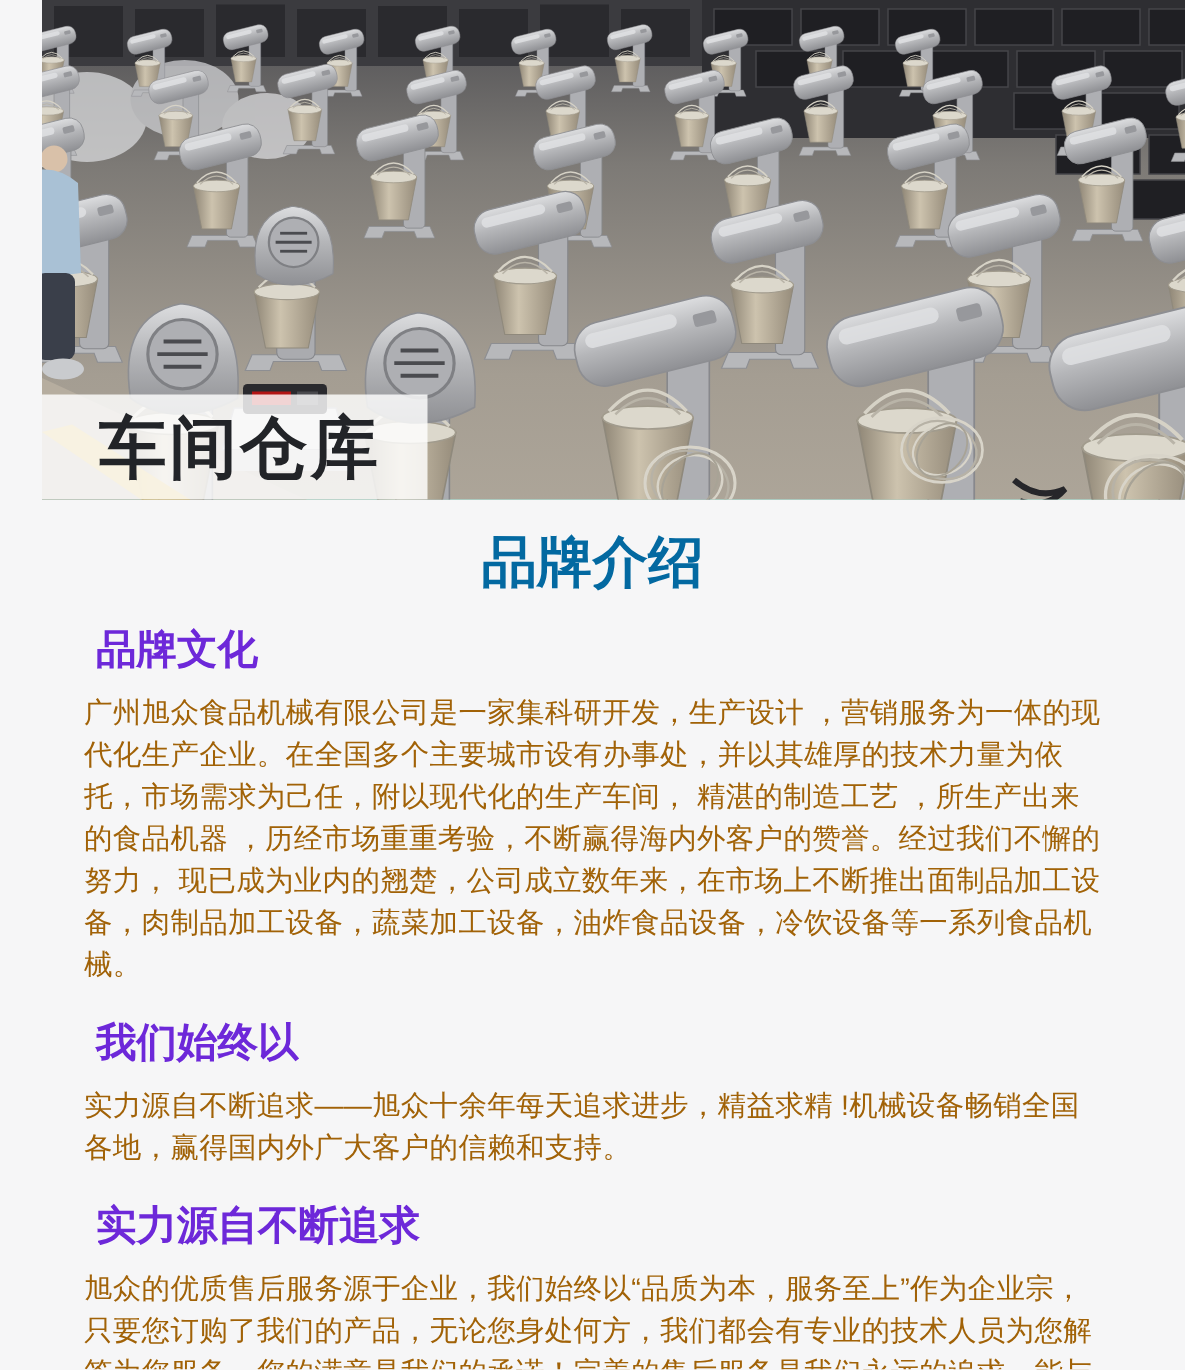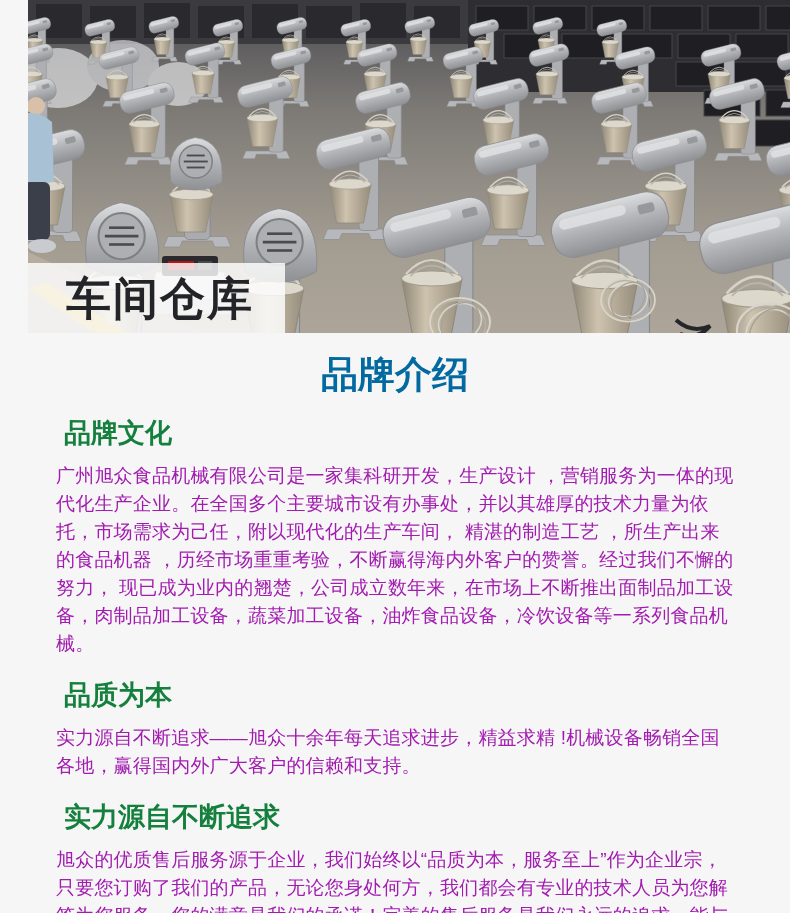--- a/index.html
+++ b/index.html
@@ -19,25 +19,25 @@
     font-size: 45px; font-weight: 700; color: #222428; letter-spacing: 2px; line-height: 1;
   }
 
   
   .content { padding: 10px 56px 4px; }
   .main-title {
     text-align: center; font-size: 37px; font-weight: 700;
     color: #0369a1; margin: 12px 0 0; line-height: 1.1;
   }
   .section h2 {
-    font-size: 27px; font-weight: 700; color: #15803d;
+    font-size: 27px; font-weight: 700; color: #6d28d9;
     margin: 22px 0 13px 8px; line-height: 1.15;
   }
   .section p {
-    font-size: 19px; line-height: 28px; color: #a21caf;
+    font-size: 19px; line-height: 28px; color: #a16207;
     letter-spacing: 0.2px; overflow-wrap: break-word;
   }
 </style>
 </head>
 <body>
 
 <div class="page">
 
   <figure class="photo">
     <svg viewBox="0 0 790 367" aria-hidden="true">
@@ -228,21 +228,21 @@
 
   <main class="content">
     <h1 class="main-title">品牌介绍</h1>
 
     <section class="section">
       <h2>品牌文化</h2>
       <p>广州旭众食品机械有限公司是一家集科研开发，生产设计 ，营销服务为一体的现代化生产企业。在全国多个主要城市设有办事处，并以其雄厚的技术力量为依托，市场需求为己任，附以现代化的生产车间， 精湛的制造工艺 ，所生产出来的食品机器 ，历经市场重重考验，不断赢得海内外客户的赞誉。经过我们不懈的努力， 现已成为业内的翘楚，公司成立数年来，在市场上不断推出面制品加工设备，肉制品加工设备，蔬菜加工设备，油炸食品设备，冷饮设备等一系列食品机械。</p>
     </section>
 
     <section class="section">
-      <h2>品质为本</h2>
+      <h2>我们始终以</h2>
       <p>实力源自不断追求——旭众十余年每天追求进步，精益求精 !机械设备畅销全国各地，赢得国内外广大客户的信赖和支持。</p>
     </section>
 
     <section class="section">
       <h2>实力源自不断追求</h2>
       <p>旭众的优质售后服务源于企业，我们始终以“品质为本，服务至上”作为企业宗，只要您订购了我们的产品，无论您身处何方，我们都会有专业的技术人员为您解答为您服务，您的满意是我们的承诺！完善的售后服务是我们永远的追求，能与您合作是我们的心愿。</p>
     </section>
   </main>
 </div>
 

